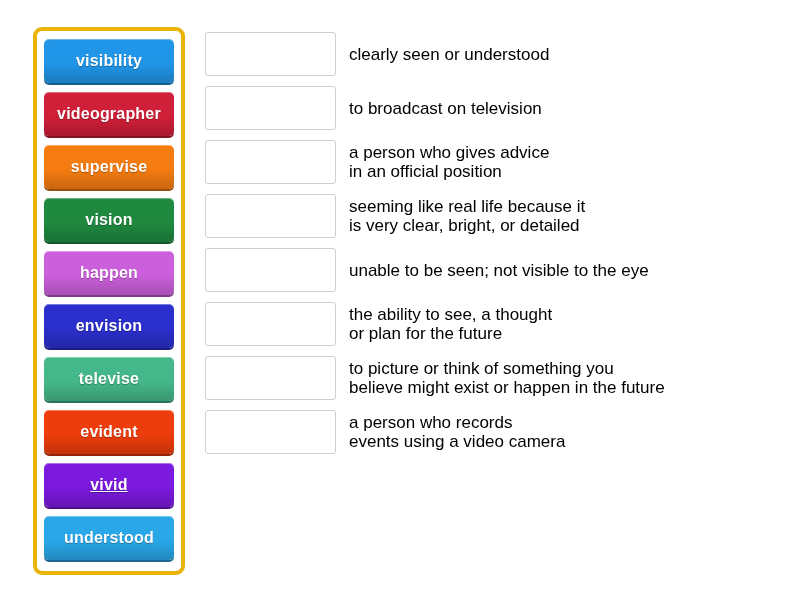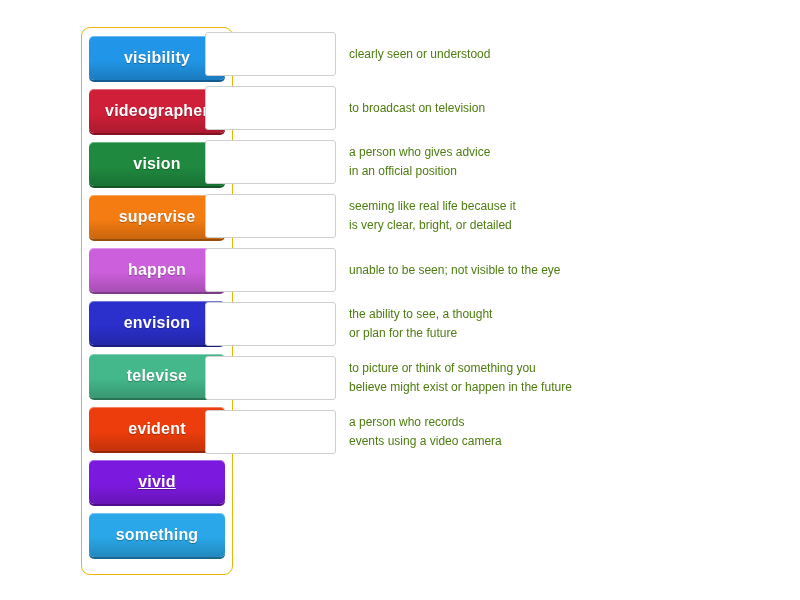--- a/index.html
+++ b/index.html
@@ -22,24 +22,23 @@
 
   
   .tile-bank {
     position: absolute;
     left: 33px;
     top: 27px;
     width: 152px;
     height: 548px;
     box-sizing: border-box;
     background: #ffffff;
-    border: 1px solid #eab308;
+    border: 4px solid #eab308;
     border-radius: 9px;
     padding: 8px 7px;
-    margin-left: 48px;
   }
 
   .tile {
     position: relative;
     box-sizing: border-box;
     height: 44px;
     margin-bottom: 9px;
     border-radius: 5px;
     display: flex;
     align-items: center;
@@ -77,61 +76,61 @@
     height: 44px;
     box-sizing: border-box;
     background: #ffffff;
     border: 1px solid #cfcfcf;
     border-radius: 3px;
   }
 
   .definition {
     flex: 1 1 auto;
     margin-left: 13px;
-    color: #4d7c0f;
-    font-size: 12px;
+    color: #000000;
+    font-size: 17px;
     line-height: 19px;
     white-space: pre-line;
   }
 </style>
 </head>
 <body>
 
 <div class="activity">
 
   <div class="tile-bank">
     <div class="tile" style="background: linear-gradient(rgb(33, 150, 232) 0%, rgb(33, 150, 232) 55%, rgb(27, 123, 190) 100%); box-shadow: rgb(20, 93, 144) 0px 2px 0px, rgba(255, 255, 255, 0.35) 0px 1px 0px inset;">
       <span>visibility</span>
     </div>
     <div class="tile" style="background: linear-gradient(rgb(208, 31, 56) 0%, rgb(208, 31, 56) 55%, rgb(171, 25, 46) 100%); box-shadow: rgb(129, 19, 35) 0px 2px 0px, rgba(255, 255, 255, 0.35) 0px 1px 0px inset;">
       <span>videographer</span>
     </div>
+    <div class="tile" style="background: linear-gradient(rgb(245, 124, 17) 0%, rgb(245, 124, 17) 55%, rgb(201, 102, 14) 100%); box-shadow: rgb(152, 77, 11) 0px 2px 0px, rgba(255, 255, 255, 0.35) 0px 1px 0px inset;">
+      <span>supervise</span>
+    </div>
     <div class="tile" style="background: linear-gradient(rgb(31, 138, 63) 0%, rgb(31, 138, 63) 55%, rgb(25, 113, 52) 100%); box-shadow: rgb(19, 86, 39) 0px 2px 0px, rgba(255, 255, 255, 0.35) 0px 1px 0px inset;">
       <span>vision</span>
-    </div>
-    <div class="tile" style="background: linear-gradient(rgb(245, 124, 17) 0%, rgb(245, 124, 17) 55%, rgb(201, 102, 14) 100%); box-shadow: rgb(152, 77, 11) 0px 2px 0px, rgba(255, 255, 255, 0.35) 0px 1px 0px inset;">
-      <span>supervise</span>
     </div>
     <div class="tile" style="background: linear-gradient(rgb(204, 95, 219) 0%, rgb(204, 95, 219) 55%, rgb(167, 78, 180) 100%); box-shadow: rgb(126, 59, 136) 0px 2px 0px, rgba(255, 255, 255, 0.35) 0px 1px 0px inset;">
       <span>happen</span>
     </div>
     <div class="tile" style="background: linear-gradient(rgb(43, 47, 204) 0%, rgb(43, 47, 204) 55%, rgb(35, 39, 167) 100%); box-shadow: rgb(27, 29, 126) 0px 2px 0px, rgba(255, 255, 255, 0.35) 0px 1px 0px inset;">
       <span>envision</span>
     </div>
     <div class="tile" style="background: linear-gradient(rgb(68, 184, 138) 0%, rgb(68, 184, 138) 55%, rgb(56, 151, 113) 100%); box-shadow: rgb(42, 114, 86) 0px 2px 0px, rgba(255, 255, 255, 0.35) 0px 1px 0px inset;">
       <span>televise</span>
     </div>
     <div class="tile" style="background: linear-gradient(rgb(238, 61, 12) 0%, rgb(238, 61, 12) 55%, rgb(195, 50, 10) 100%); box-shadow: rgb(148, 38, 7) 0px 2px 0px, rgba(255, 255, 255, 0.35) 0px 1px 0px inset;">
       <span>evident</span>
     </div>
     <div class="tile" style="background: linear-gradient(rgb(124, 25, 223) 0%, rgb(124, 25, 223) 55%, rgb(102, 21, 183) 100%); box-shadow: rgb(77, 16, 138) 0px 2px 0px, rgba(255, 255, 255, 0.35) 0px 1px 0px inset; text-decoration: underline;">
       <span>vivid</span>
     </div>
     <div class="tile" style="background: linear-gradient(rgb(41, 167, 232) 0%, rgb(41, 167, 232) 55%, rgb(34, 137, 190) 100%); box-shadow: rgb(25, 104, 144) 0px 2px 0px, rgba(255, 255, 255, 0.35) 0px 1px 0px inset;">
-      <span>something</span>
+      <span>understood</span>
     </div>
   </div>
 
   <div class="rows">
     <div class="row">
       <div class="dropzone"></div>
       <div class="definition">clearly seen or understood</div>
     </div>
     <div class="row">
       <div class="dropzone"></div>

